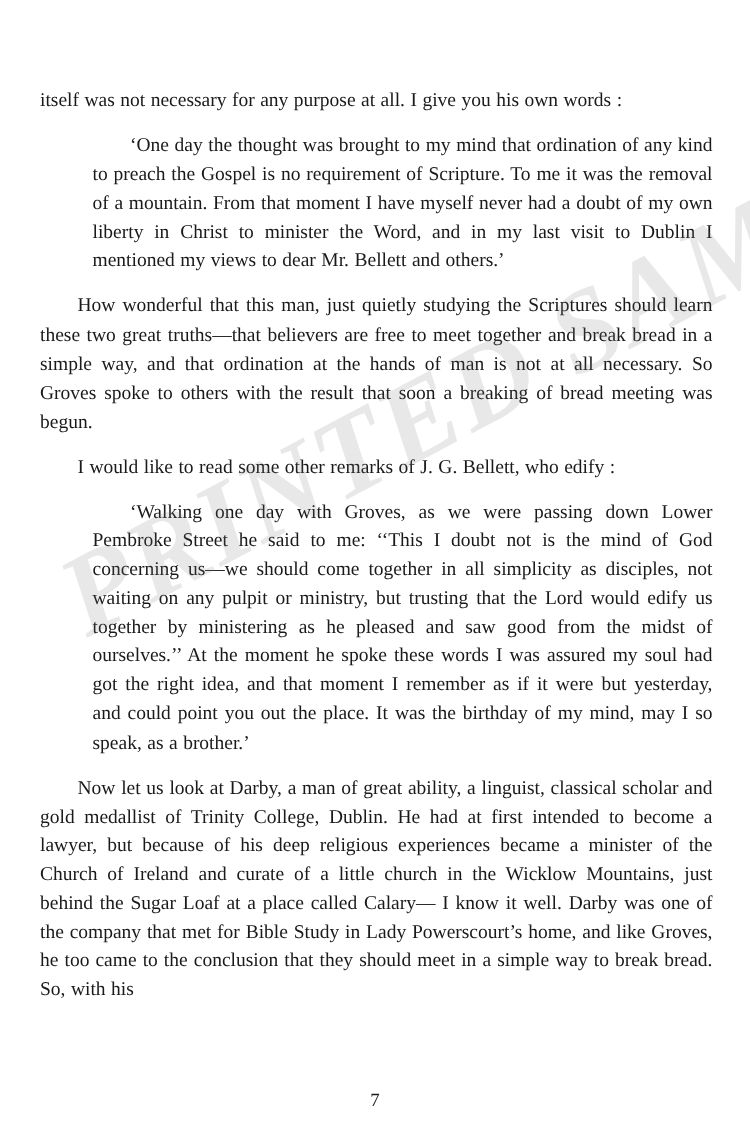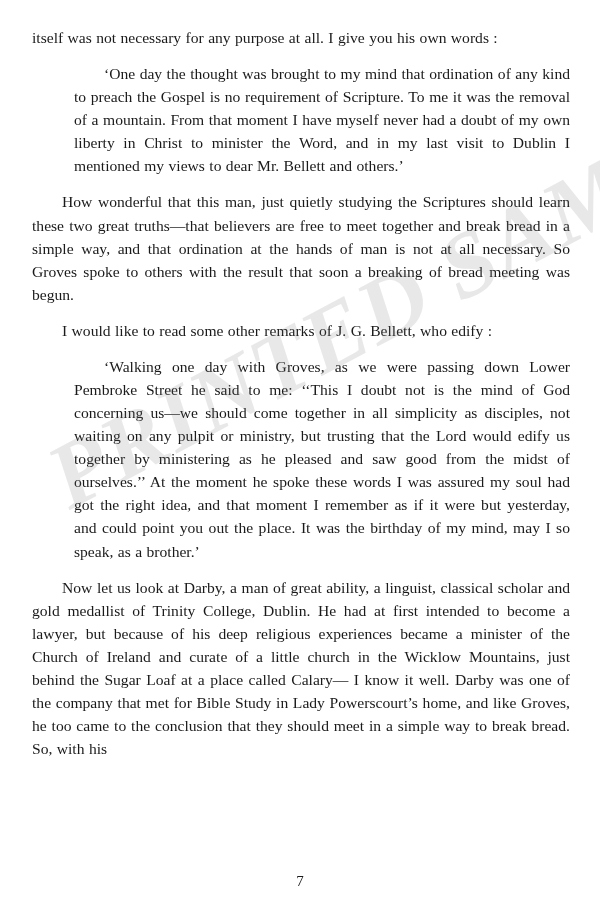--- a/index.html
+++ b/index.html
@@ -59,20 +59,21 @@
     -webkit-hyphens: none;
     hyphens: none;
     word-spacing: 0.5px;
   }
   p.body-para {
     text-indent: 30px;
     margin-bottom: 13px;
   }
   p.body-para.no-indent {
     text-indent: 0;
+    margin-top: 43px;
   }
   p.quote {
     margin: 4px 0 13px 42px;
     text-indent: 30px;
     font-size: 15.6px;
     line-height: 1.48;
     text-align: justify;
   }
   .page-number {
     position: absolute;

